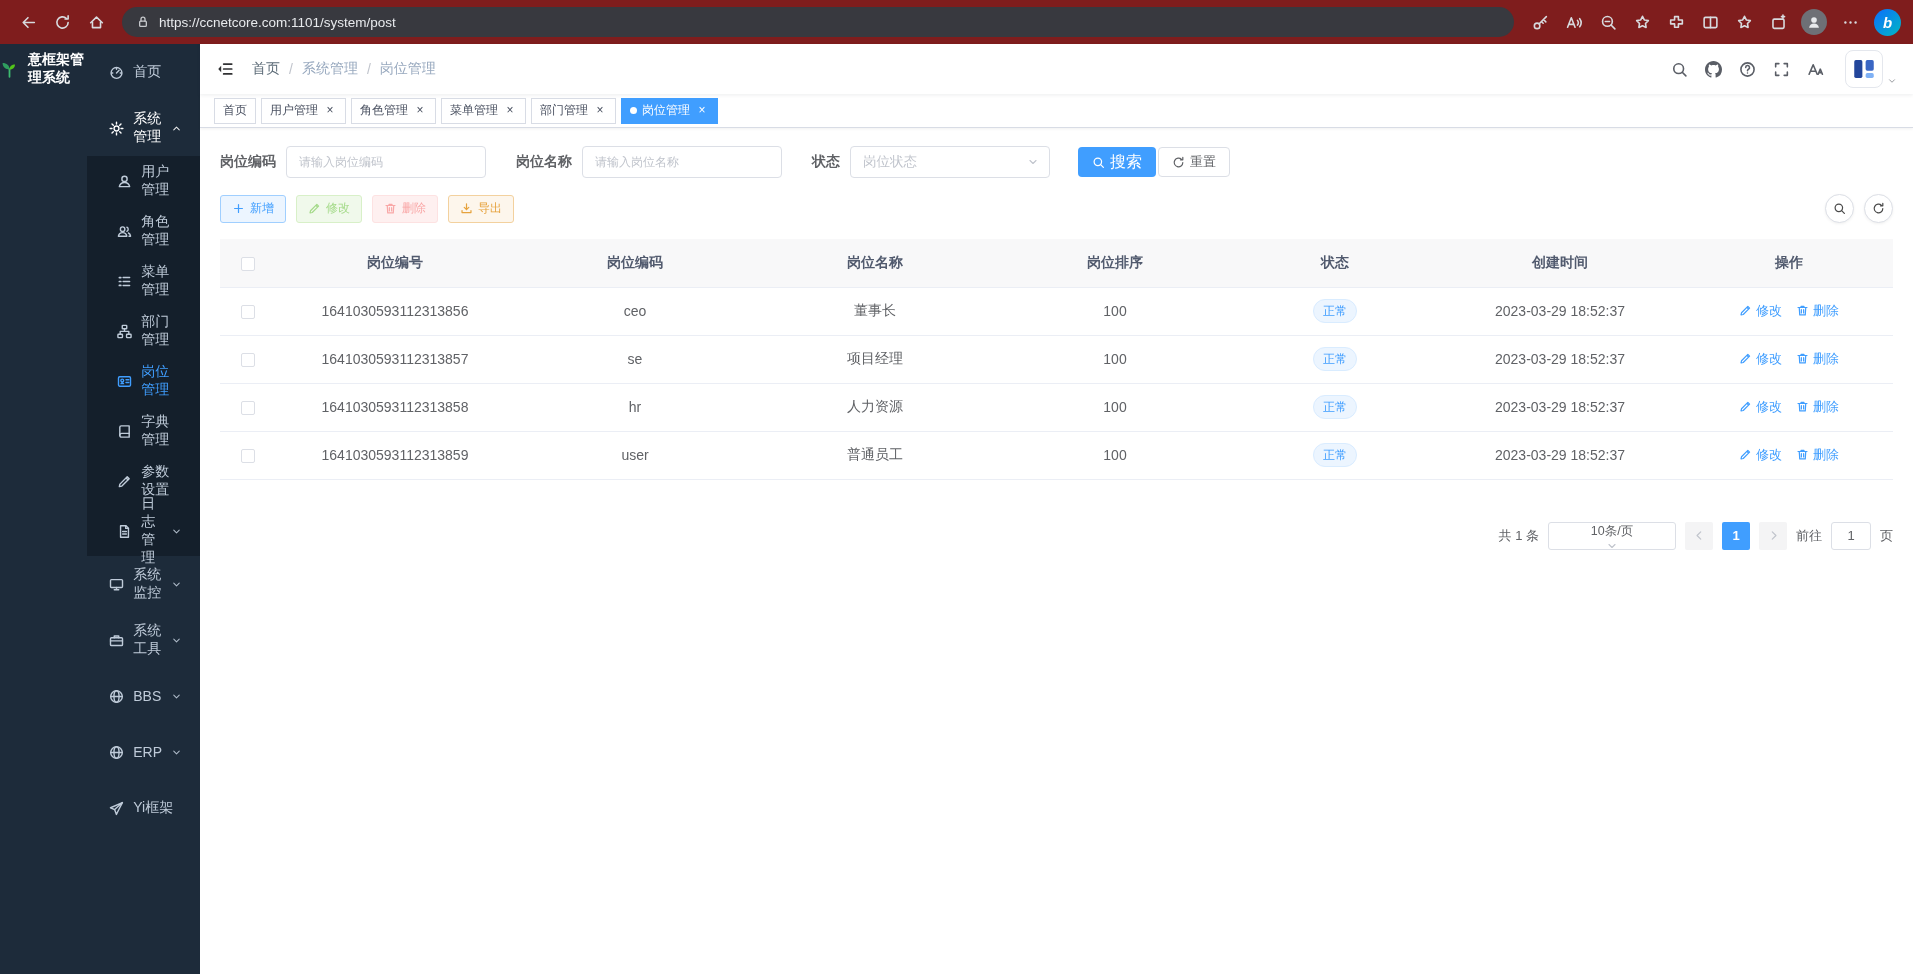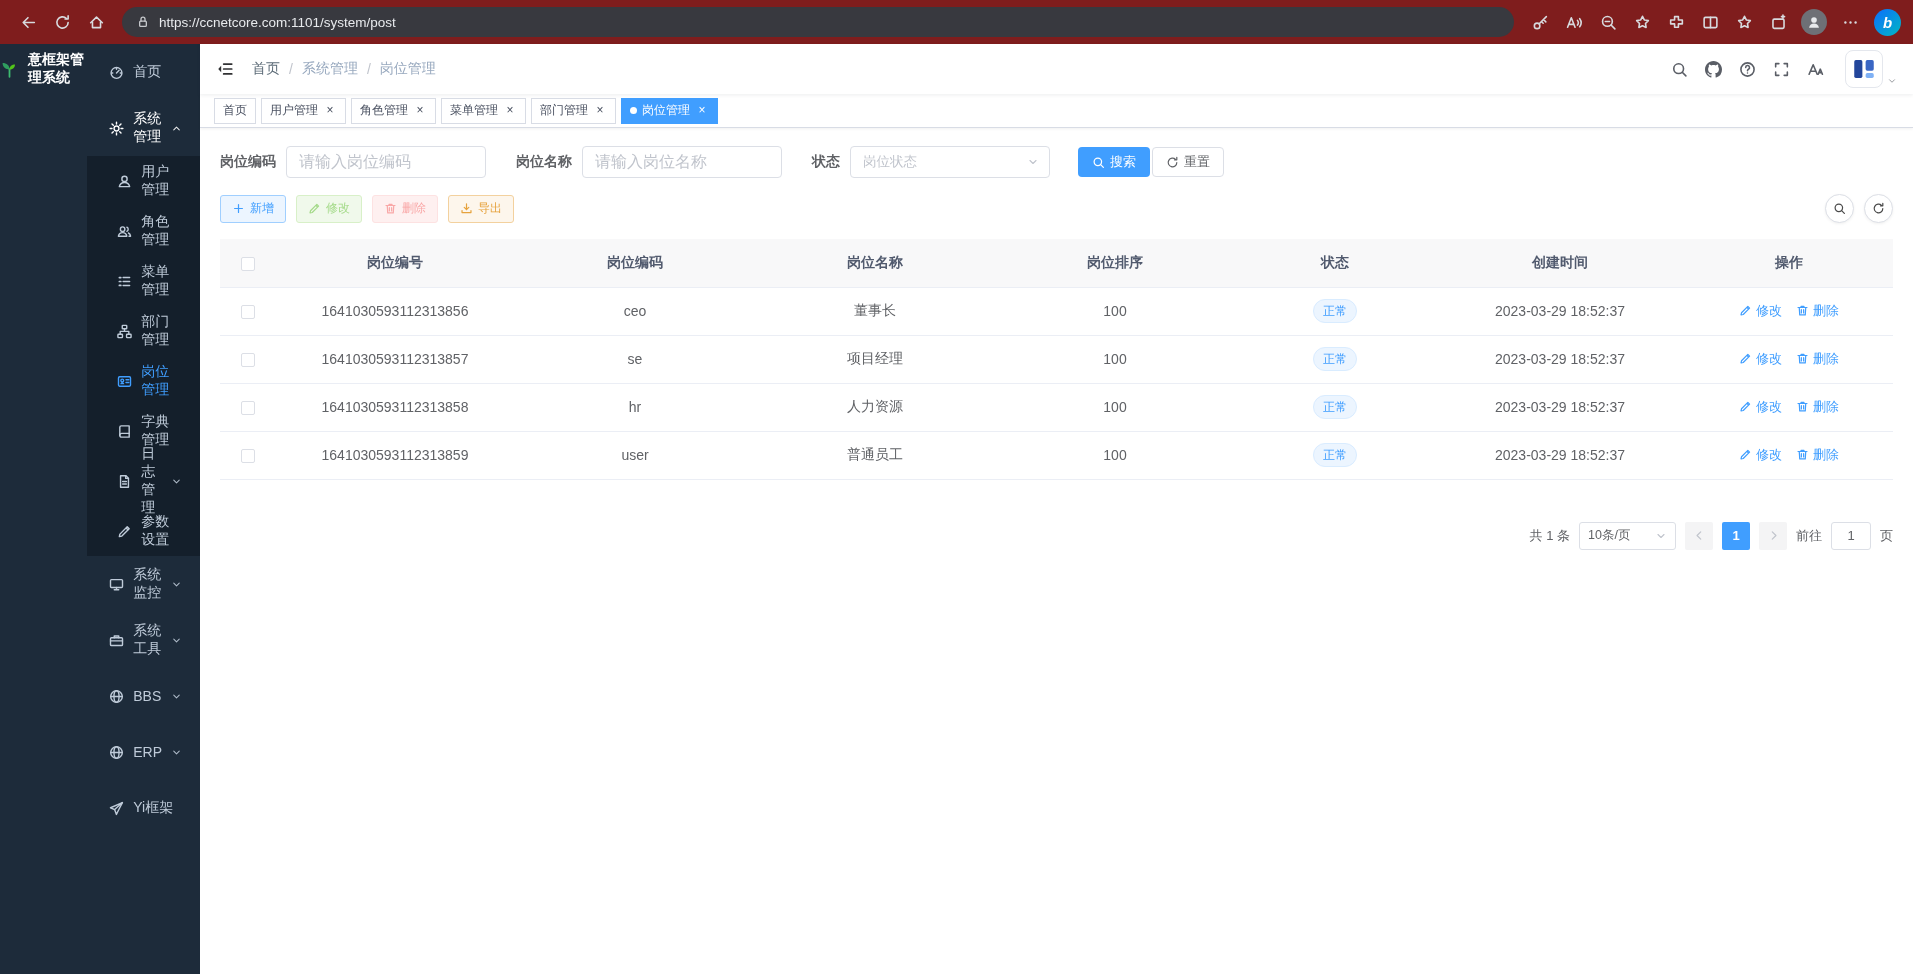--- a/index.html
+++ b/index.html
@@ -51,28 +51,28 @@
   .tag .dot{ width:7px; height:7px; border-radius:50%; background:#fff; }
   .tag.active{ background:#409eff; color:#fff; border-color:#409eff; }
   .tag-close{ width:14px; height:14px; line-height:13px; text-align:center; border-radius:50%; font-size:12px; }
 
   
   .app-container{ padding:18px 20px; flex:1; background:#fff; overflow:hidden; }
 
   .filter-row{ display:flex; align-items:center; }
   .f-item{ display:flex; align-items:center; margin-right:30px; }
   .f-label{ font-size:14px; font-weight:600; color:#606266; margin-right:10px; white-space:nowrap; }
-  .f-input{ width:200px; height:32px; border:1px solid #dcdfe6; border-radius:4px; padding:0 12px; font-size:16px; color:#606266; outline:none; background:#fff; font-family:inherit; }
+  .f-input{ width:200px; height:32px; border:1px solid #dcdfe6; border-radius:4px; padding:0 12px; font-size:12px; color:#606266; outline:none; background:#fff; font-family:inherit; }
   .f-input::placeholder{ color:#c0c4cc; }
   .f-select{ width:200px; height:32px; border:1px solid #dcdfe6; border-radius:4px; display:flex; align-items:center; justify-content:space-between; padding:0 10px 0 12px; background:#fff; cursor:pointer; }
   .f-select .ph{ font-size:13.5px; color:#c0c4cc; }
   .sel-caret{ color:#c0c4cc; font-size:12px; }
 
   .btn{ display:inline-flex; align-items:center; justify-content:center; gap:5px; border-radius:4px; cursor:pointer; border:1px solid transparent; font-family:inherit; }
-  .btn-search{ height:30px; padding:0 13px; background:#409eff; color:#fff; font-size:13px; }
+  .btn-search{ height:30px; padding:0 13px; background:#409eff; color:#fff; font-size:16px; }
   .btn-reset{ height:30px; padding:0 13px; background:#fff; border-color:#dcdfe6; color:#606266; font-size:13px; margin-left:2px; }
   .btn-icon{ font-size:13px; }
 
   .toolbar{ display:flex; align-items:center; margin-top:16px; }
   .toolbar .btn{ margin-right:10px;text-align:right; }
   .btn-mini{ height:28px; padding:0 11px; font-size:12px; border-radius:3px; }
   .btn-primary{ color:#409eff; background:#ecf5ff; border-color:#a0cfff; }
   .btn-success{ color:#67c23a; background:#f0f9eb; border-color:#b3e19d; }
   .btn-success.is-disabled{ color:#a4da89; border-color:#d8f0c8; cursor:not-allowed; }
   .btn-danger{ color:#f56c6c; background:#fef0f0; border-color:#fab6b6; }
@@ -83,21 +83,21 @@
 
   .data-table{ width:100%; border-collapse:collapse; table-layout:fixed; margin-top:16px; font-size:14px; color:#606266; }
   .data-table th{ background:#f8f8f9; color:#515a6e; font-weight:600; height:48px; text-align:center; border-bottom:1px solid #ebeef5; }
   .data-table td{ height:48px; text-align:center; border-bottom:1px solid #ebeef5; }
   .checkbox{ display:inline-block; width:14px; height:14px; border:1px solid #dcdfe6; border-radius:2px; background:#fff; vertical-align:middle; cursor:pointer; }
   .status-tag{ display:inline-block; height:24px; line-height:22px; padding:0 9px; background:#ecf5ff; border:1px solid #d9ecff; color:#409eff; border-radius:12px; font-size:12px; }
   .action-link{ display:inline-flex; align-items:center; gap:4px; color:#409eff; font-size:13px; margin:0 7px; cursor:pointer; }
   .action-link [data-icon]{ font-size:13px; }
 
   .pagination{ display:flex; align-items:center; justify-content:flex-end; margin-top:42px; gap:9px; font-size:13px; color:#606266; }
-  .page-size-select{ width:97px; height:28px; border:1px solid #dcdfe6; border-radius:3px; display:flex; align-items:center; justify-content:space-between; padding:0 8px; cursor:pointer; background:#fff; }
+  .page-size-select{ width:128px; height:28px; border:1px solid #dcdfe6; border-radius:3px; display:flex; align-items:center; justify-content:space-between; padding:0 8px; cursor:pointer; background:#fff;flex-direction:column; }
   .page-size-select .psv{ font-size:12.5px; color:#606266; }
   .page-btn{ min-width:28px; height:28px; border:none; border-radius:2px; background:#f4f4f5; color:#c0c4cc; display:flex; align-items:center; justify-content:center; cursor:pointer; font-size:13px; font-family:inherit; }
   .page-btn.current{ background:#409eff; color:#fff; font-weight:600; }
   .goto-input{ width:40px; height:28px; border:1px solid #dcdfe6; border-radius:3px; text-align:center; font-size:13px; color:#606266; outline:none; font-family:inherit; }
 </style>
 </head>
 <body>
 
 <div class="browser-bar">
   <div class="b-group">
@@ -281,40 +281,40 @@
         <div class="menu-item sub">
           <span class="mi-icon" data-icon="book-icon">
             <svg viewBox="0 0 16 16" fill="none" stroke="currentColor" stroke-width="1.5" stroke-linecap="round" stroke-linejoin="round">
               <path d="M13 14H5a2 2 0 0 1-2-2V3.5A1.5 1.5 0 0 1 4.5 2H13z"></path>
               <path d="M3 12a2 2 0 0 1 2-2h8"></path>
             </svg>
           </span>
           <span class="mi-label">字典管理</span>
         </div>
         <div class="menu-item sub">
+          <span class="mi-icon" data-icon="edit-icon">
+            <svg viewBox="0 0 16 16" fill="none" stroke="currentColor" stroke-width="1.5" stroke-linecap="round" stroke-linejoin="round">
+              <path d="M2.5 13.5l.6-2.7 7.8-7.8 2.1 2.1-7.8 7.8zM9.7 4.2l2.1 2.1"></path>
+            </svg>
+          </span>
+          <span class="mi-label">参数设置</span>
+        </div>
+        <div class="menu-item sub">
           <span class="mi-icon" data-icon="document-icon">
             <svg viewBox="0 0 16 16" fill="none" stroke="currentColor" stroke-width="1.5" stroke-linecap="round" stroke-linejoin="round">
               <path d="M3.8 1.8h5.8l2.6 2.6v9.8H3.8z"></path>
               <path d="M9.3 1.8v2.9h2.9M6 8h4M6 10.6h4"></path>
             </svg>
           </span>
           <span class="mi-label">日志管理</span>
           <span class="mi-chevron" data-icon="chevron-down-icon">
             <svg viewBox="0 0 16 16" fill="none" stroke="currentColor" stroke-width="1.5" stroke-linecap="round" stroke-linejoin="round">
               <path d="M4 6l4 4 4-4"></path>
             </svg>
           </span>
-        </div>
-        <div class="menu-item sub">
-          <span class="mi-icon" data-icon="edit-icon">
-            <svg viewBox="0 0 16 16" fill="none" stroke="currentColor" stroke-width="1.5" stroke-linecap="round" stroke-linejoin="round">
-              <path d="M2.5 13.5l.6-2.7 7.8-7.8 2.1 2.1-7.8 7.8zM9.7 4.2l2.1 2.1"></path>
-            </svg>
-          </span>
-          <span class="mi-label">参数设置</span>
         </div>
         <div class="menu-item top">
           <span class="mi-icon" data-icon="monitor-icon">
             <svg viewBox="0 0 16 16" fill="none" stroke="currentColor" stroke-width="1.5" stroke-linecap="round" stroke-linejoin="round">
               <rect x="1.6" y="2.8" width="12.8" height="8.4" rx="1"></rect>
               <path d="M5.6 13.6h4.8M8 11.2v2.4"></path>
             </svg>
           </span>
           <span class="mi-label">系统监控</span>
           <span class="mi-chevron" data-icon="chevron-down-icon">

